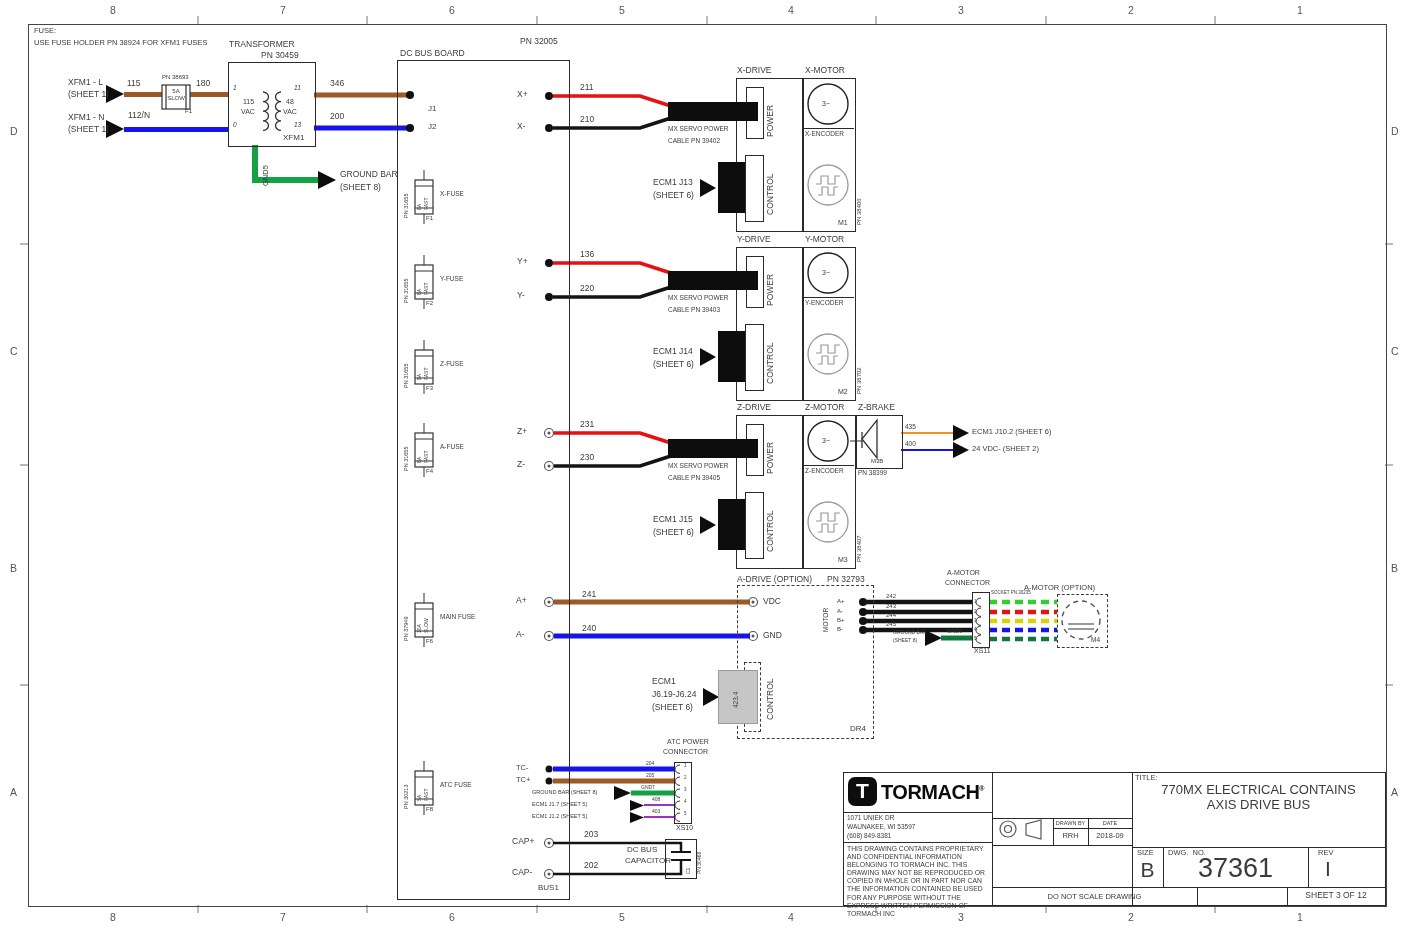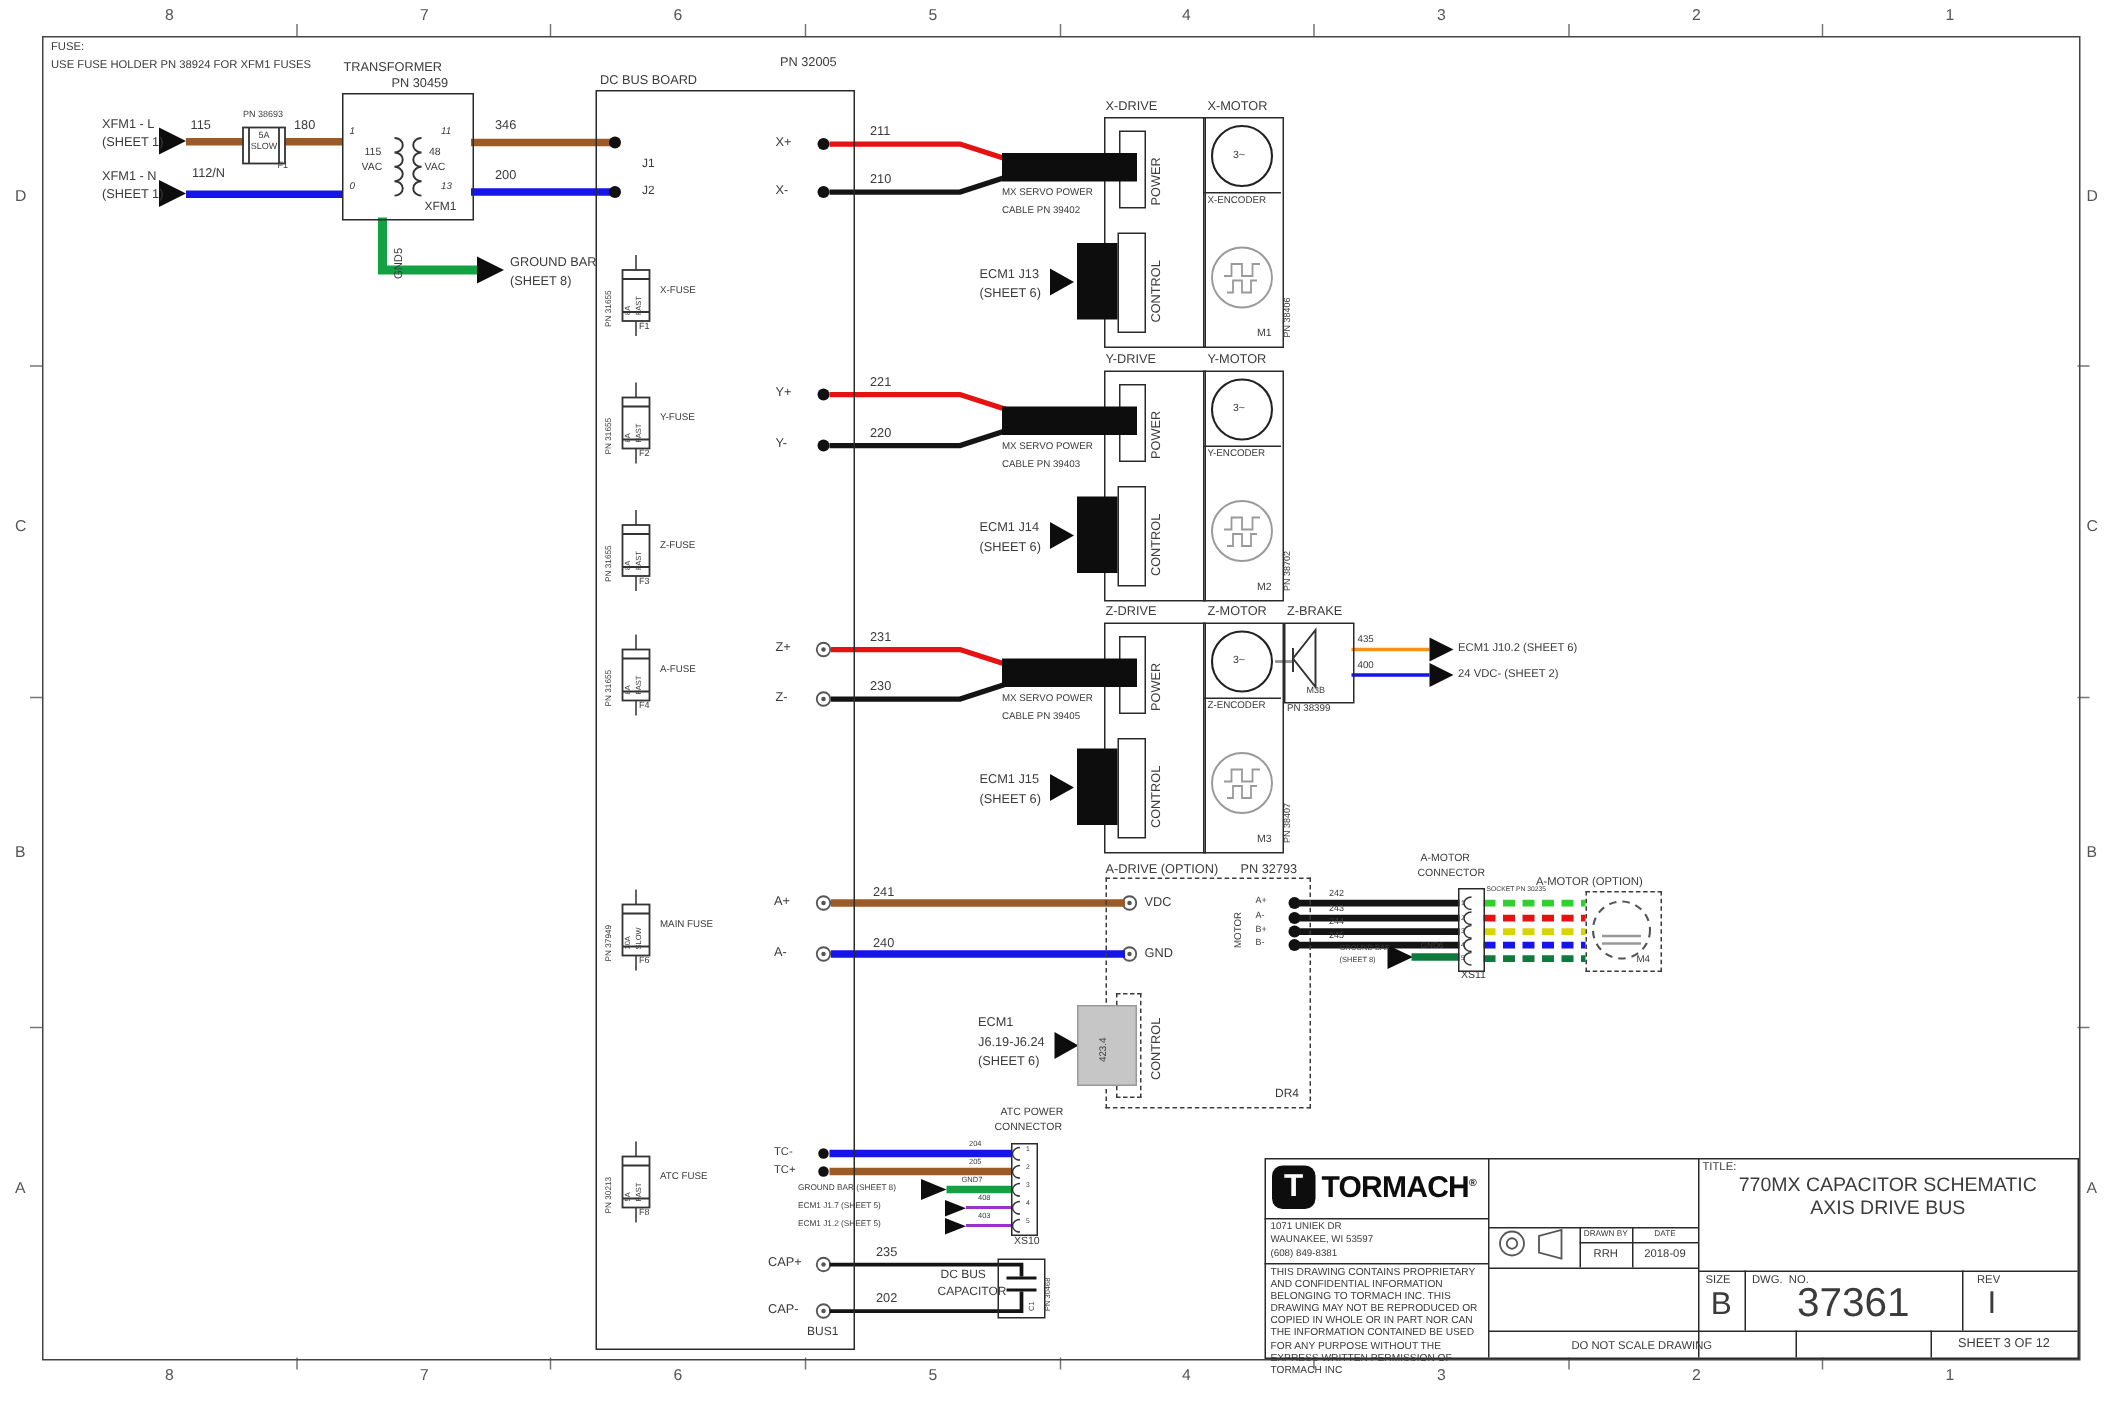--- a/index.html
+++ b/index.html
@@ -348,21 +348,21 @@
   <div class="b" style="left:746px;top:256px;width:16px;height:50px;border-width:1.5px"></div>
   <div class="b" style="left:745px;top:324px;width:17px;height:65px;border-width:1.5px"></div>
   <div class="blk" style="left:668px;top:271px;width:90px;height:19px"></div>
   <div class="blk" style="left:718px;top:331px;width:27px;height:51px"></div>
   <div class="vlbl s85" style="left:766px;top:306px">POWER</div>
   <div class="vlbl s85" style="left:766px;top:384px">CONTROL</div>
   <div class="lbl s65" style="left:805px;top:299px">Y-ENCODER</div>
   <div class="lbl s7" style="left:822px;top:269px">3~</div>
   <div class="lbl s7" style="left:838px;top:388px">M2</div>
   <div class="vlbl s6" style="left:856px;top:394px">PN 38702</div>
-  <div class="lbl" style="left:580px;top:250px">221</div>
+  <div class="lbl" style="left:580px;top:250px">136</div>
   <div class="lbl" style="left:580px;top:284px">220</div>
   <div class="lbl s65" style="left:668px;top:294px">MX SERVO POWER</div>
   <div class="lbl s65" style="left:668px;top:306px">CABLE PN 39403</div>
   <div class="lbl" style="left:653px;top:347px">ECM1 J14</div>
   <div class="lbl" style="left:653px;top:360px">(SHEET 6)</div>
 
   <div class="lbl" style="left:737px;top:403px">Z-DRIVE</div>
   <div class="lbl" style="left:805px;top:403px">Z-MOTOR</div>
   <div class="lbl" style="left:858px;top:403px">Z-BRAKE</div>
   <div class="b" style="left:736px;top:415px;width:66px;height:152px"></div>
@@ -447,21 +447,21 @@
   <div class="lbl s5" style="left:652px;top:809px">403</div>
   <div class="lbl s55" style="left:532px;top:789px">GROUND BAR (SHEET 8)</div>
   <div class="lbl s55" style="left:532px;top:801px">ECM1 J1.7 (SHEET 5)</div>
   <div class="lbl s55" style="left:532px;top:813px">ECM1 J1.2 (SHEET 5)</div>
   <div class="lbl s45" style="left:684px;top:763px">1</div>
   <div class="lbl s45" style="left:684px;top:775px">2</div>
   <div class="lbl s45" style="left:684px;top:787px">3</div>
   <div class="lbl s45" style="left:684px;top:799px">4</div>
   <div class="lbl s45" style="left:684px;top:811px">5</div>
 
-  <div class="lbl" style="left:584px;top:830px">235</div>
+  <div class="lbl" style="left:584px;top:830px">203</div>
   <div class="lbl" style="left:584px;top:861px">202</div>
   <div class="lbl s8" style="left:627px;top:845px">DC BUS</div>
   <div class="lbl s8" style="left:625px;top:856px">CAPACITOR</div>
   <div class="bthin" style="left:665px;top:839px;width:30px;height:38px"></div>
   <div class="vlbl s5" style="left:686px;top:874px">C1</div>
   <div class="vlbl s5" style="left:697px;top:874px">PN 30468</div>
 
   <div class="bthin" style="left:843px;top:772px;width:541px;height:132px"></div>
   <div class="vline" style="left:992px;top:772px;height:133px"></div>
   <div class="vline" style="left:1132px;top:772px;height:133px"></div>
@@ -485,21 +485,21 @@
   <div class="lbl s65" style="left:847px;top:823px">WAUNAKEE, WI 53597</div>
   <div class="lbl s65" style="left:847px;top:832px">(608) 849-8381</div>
   <div class="legal" style="left:847px;top:845px">THIS DRAWING CONTAINS PROPRIETARY AND CONFIDENTIAL INFORMATION BELONGING TO TORMACH INC. THIS DRAWING MAY NOT BE REPRODUCED OR COPIED IN WHOLE OR IN PART NOR CAN THE INFORMATION CONTAINED BE USED FOR ANY PURPOSE WITHOUT THE EXPRESS WRITTEN PERMISSION OF TORMACH INC</div>
 
   <div class="lbl s55 ctr" style="left:1053px;top:820px;width:35px">DRAWN BY</div>
   <div class="lbl s55 ctr" style="left:1088px;top:820px;width:44px">DATE</div>
   <div class="lbl s75 ctr" style="left:1053px;top:832px;width:35px">RRH</div>
   <div class="lbl s75 ctr" style="left:1088px;top:832px;width:44px">2018-09</div>
 
   <div class="lbl s75" style="left:1135px;top:774px">TITLE:</div>
-  <div class="lbl s13 ctr" style="left:1132px;top:783px;width:253px">770MX CAPACITOR SCHEMATIC</div>
+  <div class="lbl s13 ctr" style="left:1132px;top:783px;width:253px">770MX ELECTRICAL CONTAINS</div>
   <div class="lbl s13 ctr" style="left:1132px;top:798px;width:253px">AXIS DRIVE BUS</div>
 
   <div class="lbl s75" style="left:1137px;top:849px">SIZE</div>
   <div class="lbl s21 ctr" style="left:1132px;top:858px;width:31px">B</div>
   <div class="lbl s75 pre" style="left:1168px;top:849px">DWG.  NO.</div>
   <div class="lbl s27 ctr" style="left:1163px;top:853px;width:145px">37361</div>
   <div class="lbl s75" style="left:1318px;top:849px">REV</div>
   <div class="lbl s21 ctr" style="left:1308px;top:857px;width:40px">I</div>
 
   <div class="lbl s75 ctr" style="left:992px;top:893px;width:205px">DO NOT SCALE DRAWING</div>

